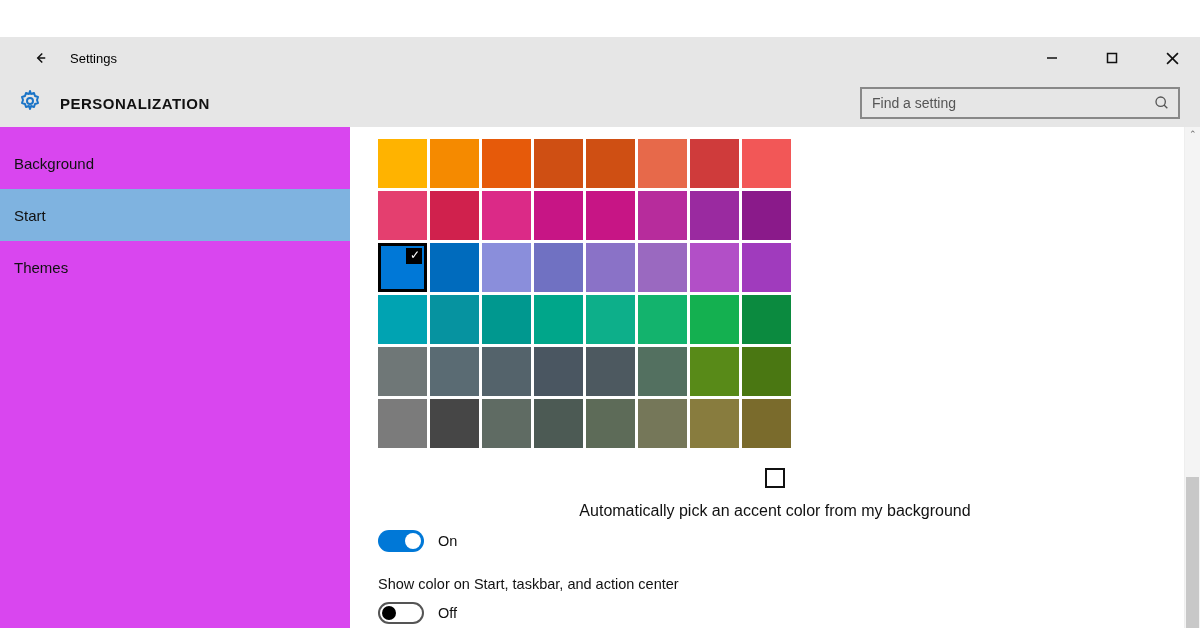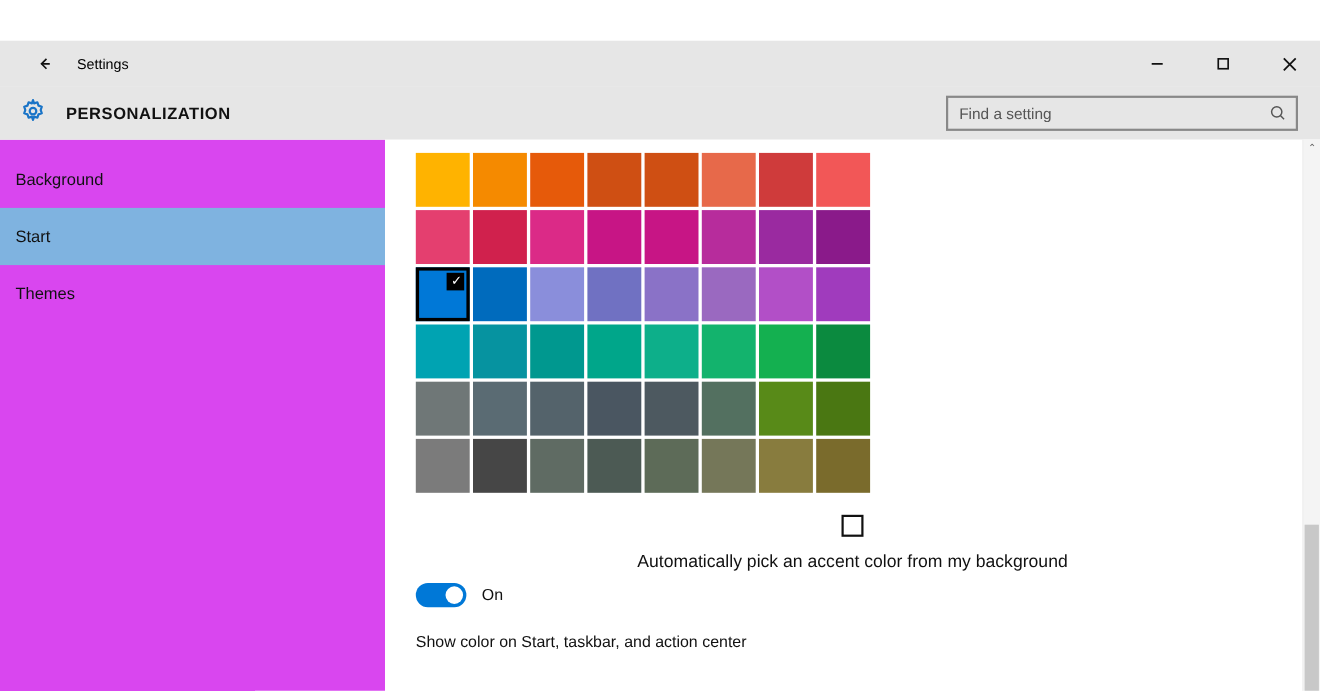--- a/index.html
+++ b/index.html
@@ -315,20 +315,26 @@
         </div>
 
         <div class="toggle-row">
           <div class="toggle toggle-on">
               <div class="knob"></div>
             </div>
           <div class="toggle-text">On</div>
         </div>
 
         <div class="setting-label">Show color on Start, taskbar, and action center</div>
+        <div class="toggle-row">
+          <div class="toggle toggle-off">
+              <div class="knob"></div>
+            </div>
+          <div class="toggle-text">Off</div>
+        </div>
       </div>
 
       <div class="scroll-indicator">
         <div class="scroll-up-arrow">⌃</div>
         <div class="scroll-thumb"></div>
       </div>
 
       <div class="highlight-box"></div>
     </div>
   </div>

